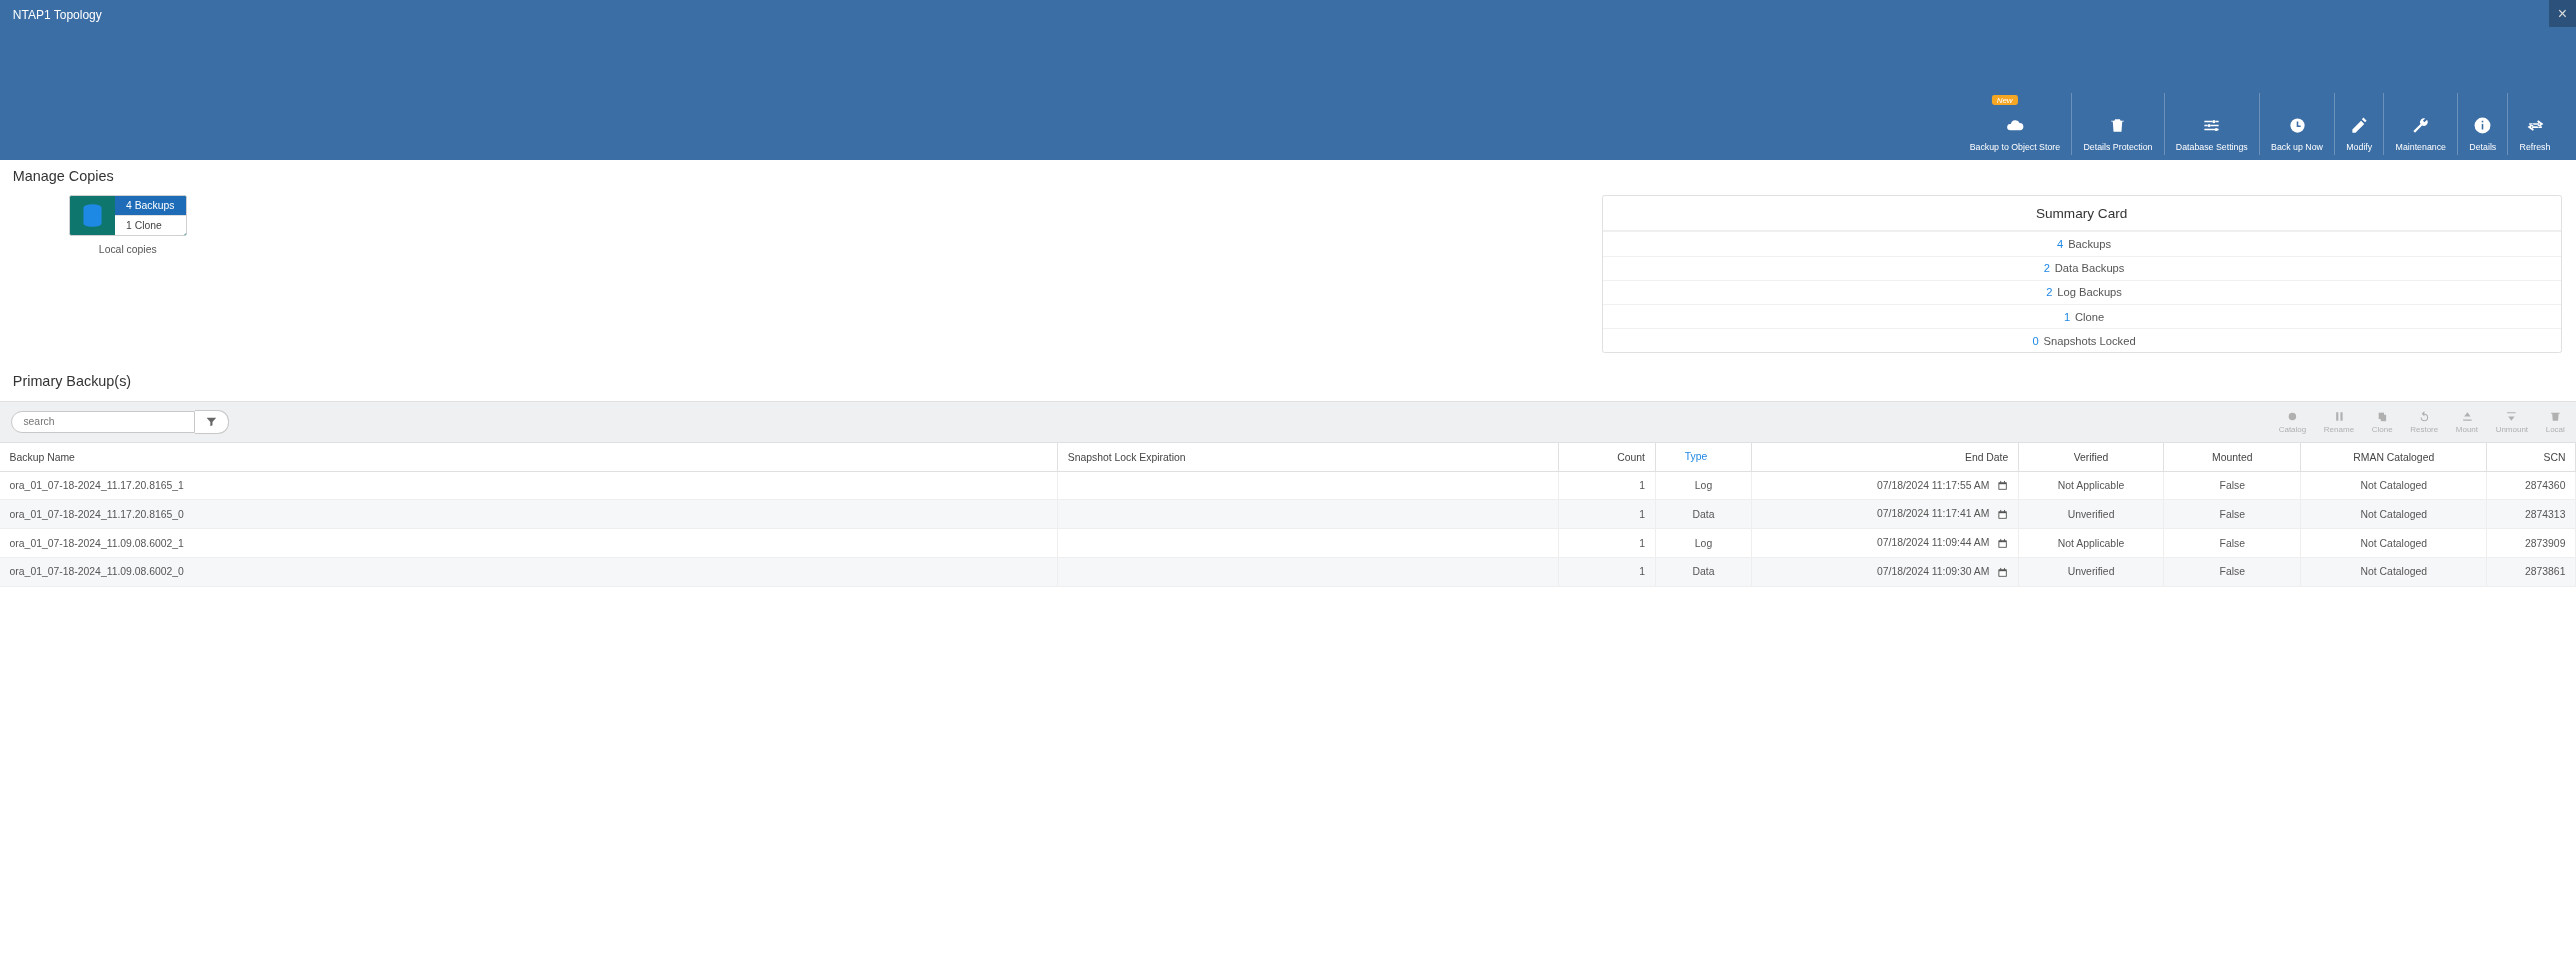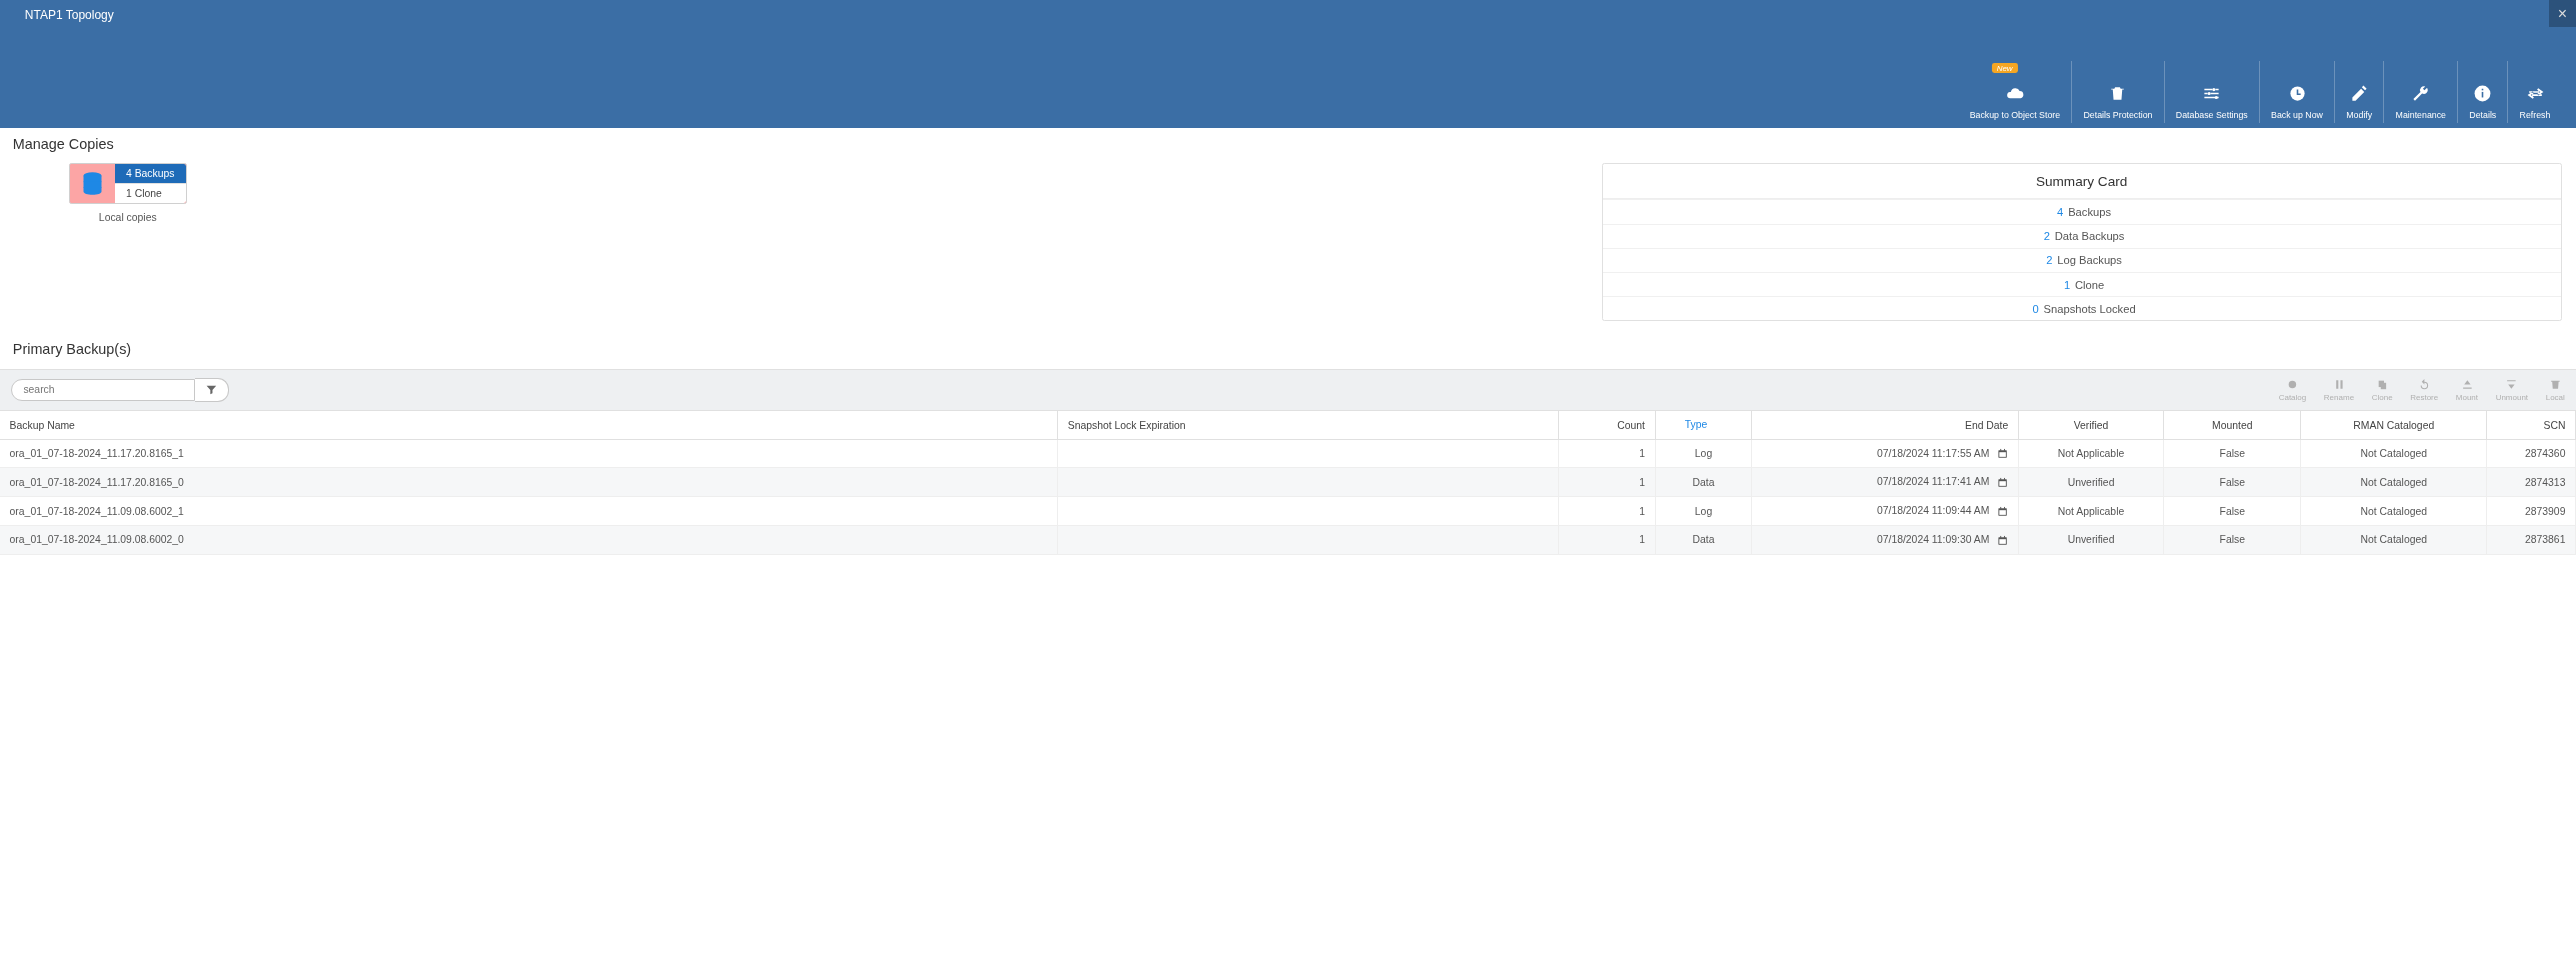--- a/index.html
+++ b/index.html
@@ -5,24 +5,23 @@
   * { box-sizing: border-box; margin: 0; padding: 0; }
   body {
     font-family: "Segoe UI", Arial, sans-serif;
     font-size: 10.4px;
     color: #333;
     background: #fff;
     width: 2576px;
   }
   .header-bar {
     background: #3b6ea5;
-    height: 128px;
+    height: 160px;
     position: relative;
     color: #fff;
-    padding-left: 12px;
   }
   .title {
     padding: 8px 12.8px;
     font-size: 12px;
   }
   .close-btn {
     position: absolute;
     top: 0;
     right: 0;
     width: 27px;
@@ -95,21 +94,21 @@
   .local-copies {
     display: flex;
     flex-direction: column;
     align-items: center;
     margin-left: 56px;
   }
   .copy-box {
     display: flex;
     border: 0.8px solid #d0d0d0;
     border-radius: 2.4px;
-    background: #fca5a5;
+    background: #0f766e;
   }
   .copy-icon {
     width: 45px;
     display: flex;
     align-items: center;
     justify-content: center;
   }
   .copy-icon svg { fill: #1e88e5; }
   .copy-stats {
     display: flex;

